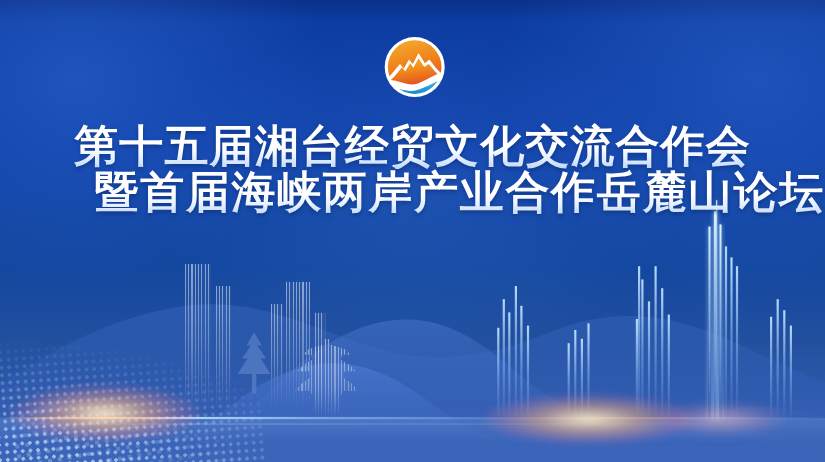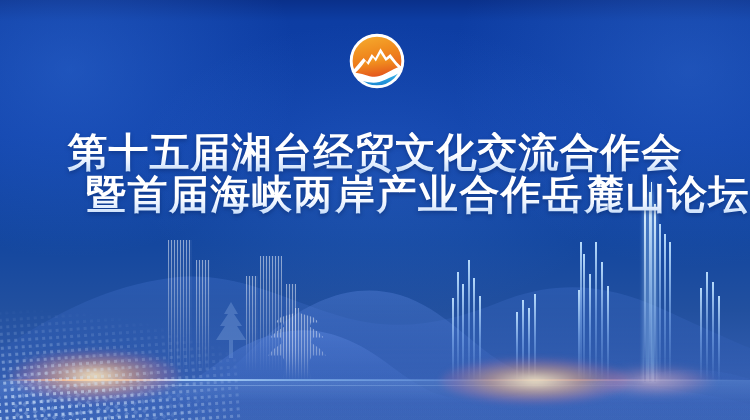--- a/index.html
+++ b/index.html
@@ -129,21 +129,21 @@
   .ground{
     position:absolute;left:0;bottom:0;width:750px;height:40px;
     background:linear-gradient(180deg,rgba(120,160,225,.30) 0%,rgba(70,110,190,.10) 55%,rgba(60,100,185,0) 100%);
   }
 
   
   .logo{position:absolute;left:348px;top:32px;width:58px;height:58px;}
 
   
   .title-wrap{
-    position:absolute;left:0;top:112px;width:750px;text-align:center;margin-top:20px;
+    position:absolute;left:0;top:112px;width:750px;text-align:center;
   }
   .title-line{
     font-family:"Liberation Serif","DejaVu Serif",serif;
     font-weight:bold;
     letter-spacing:1px;
     line-height:1.06;
     color:#ffffff;
     background:linear-gradient(180deg,#ffffff 0%,#ffffff 52%,#e6f0ff 74%,#bcd6f7 100%);
     -webkit-background-clip:text;
     background-clip:text;

